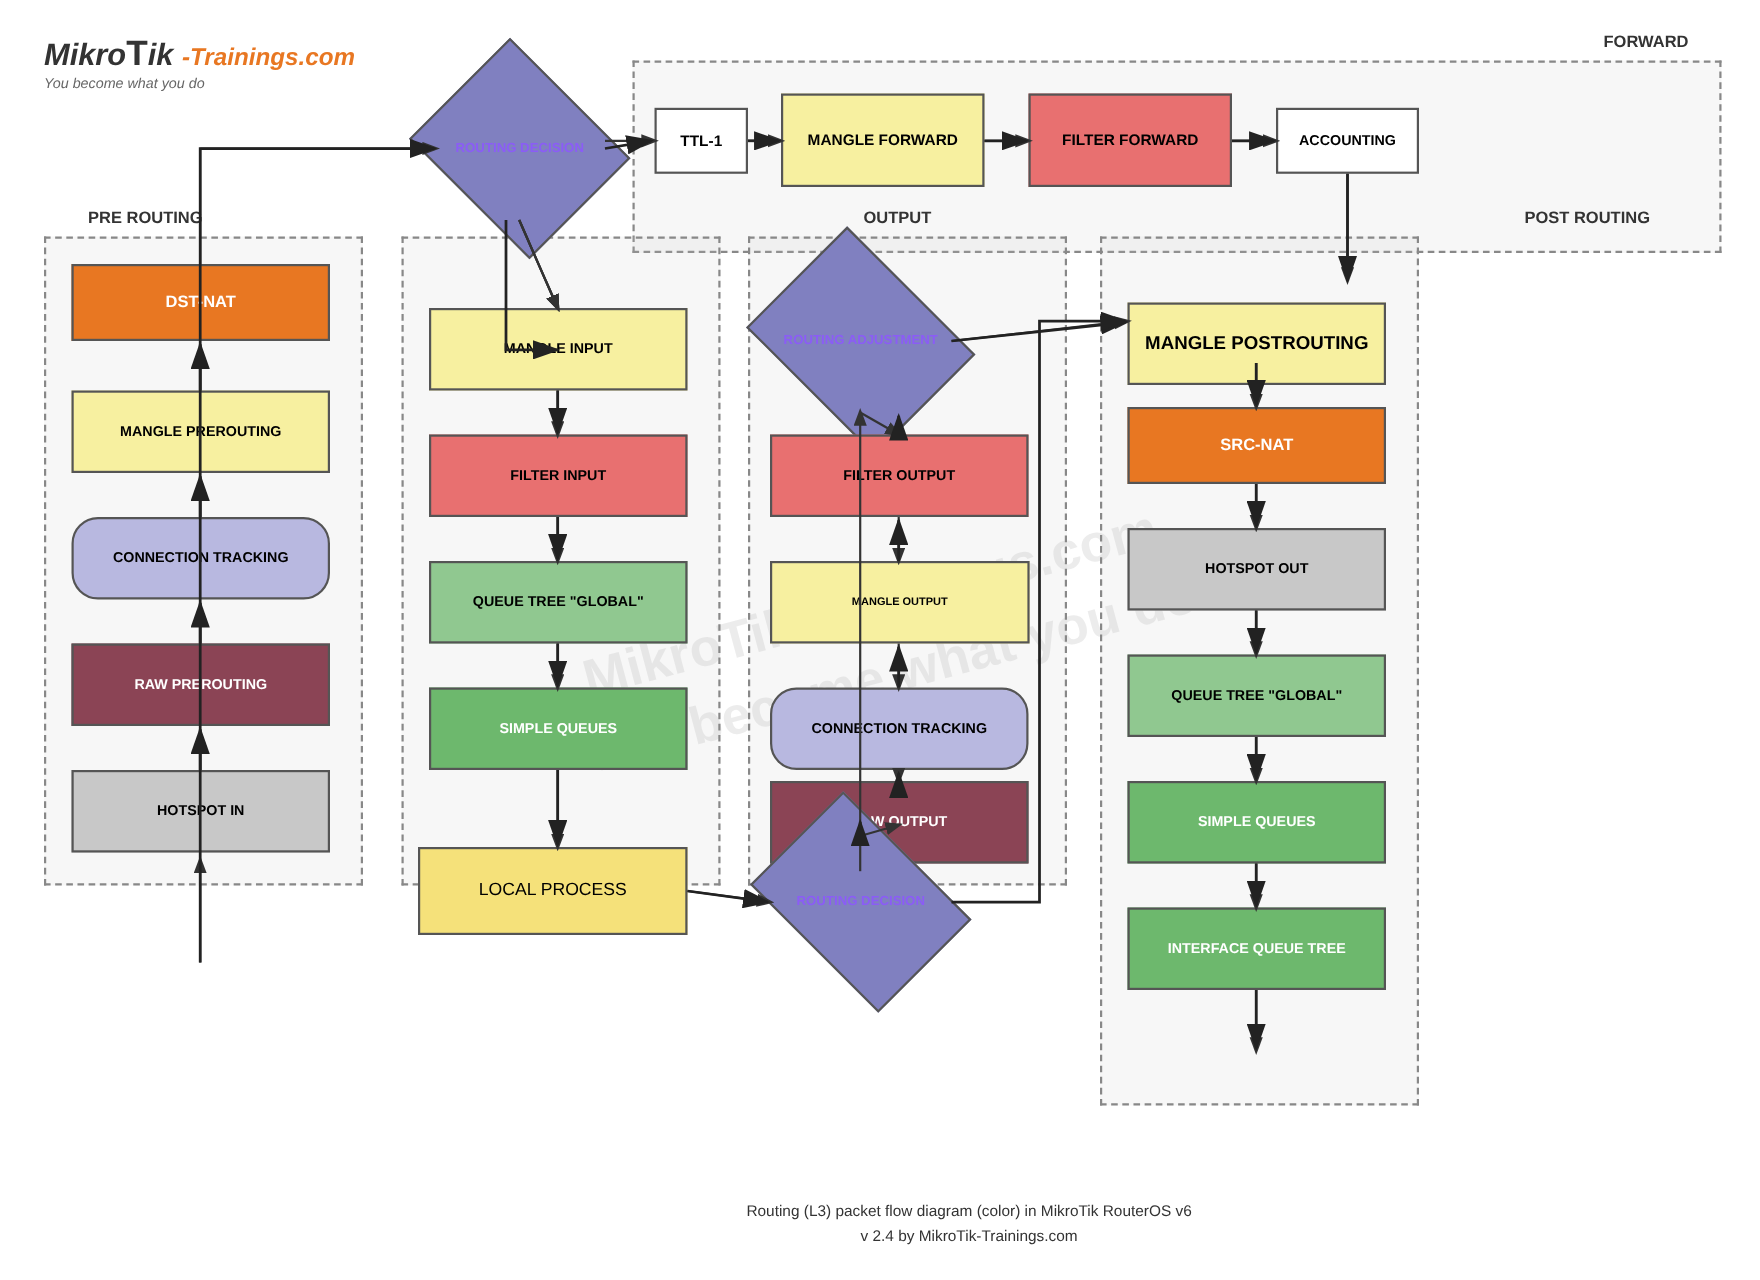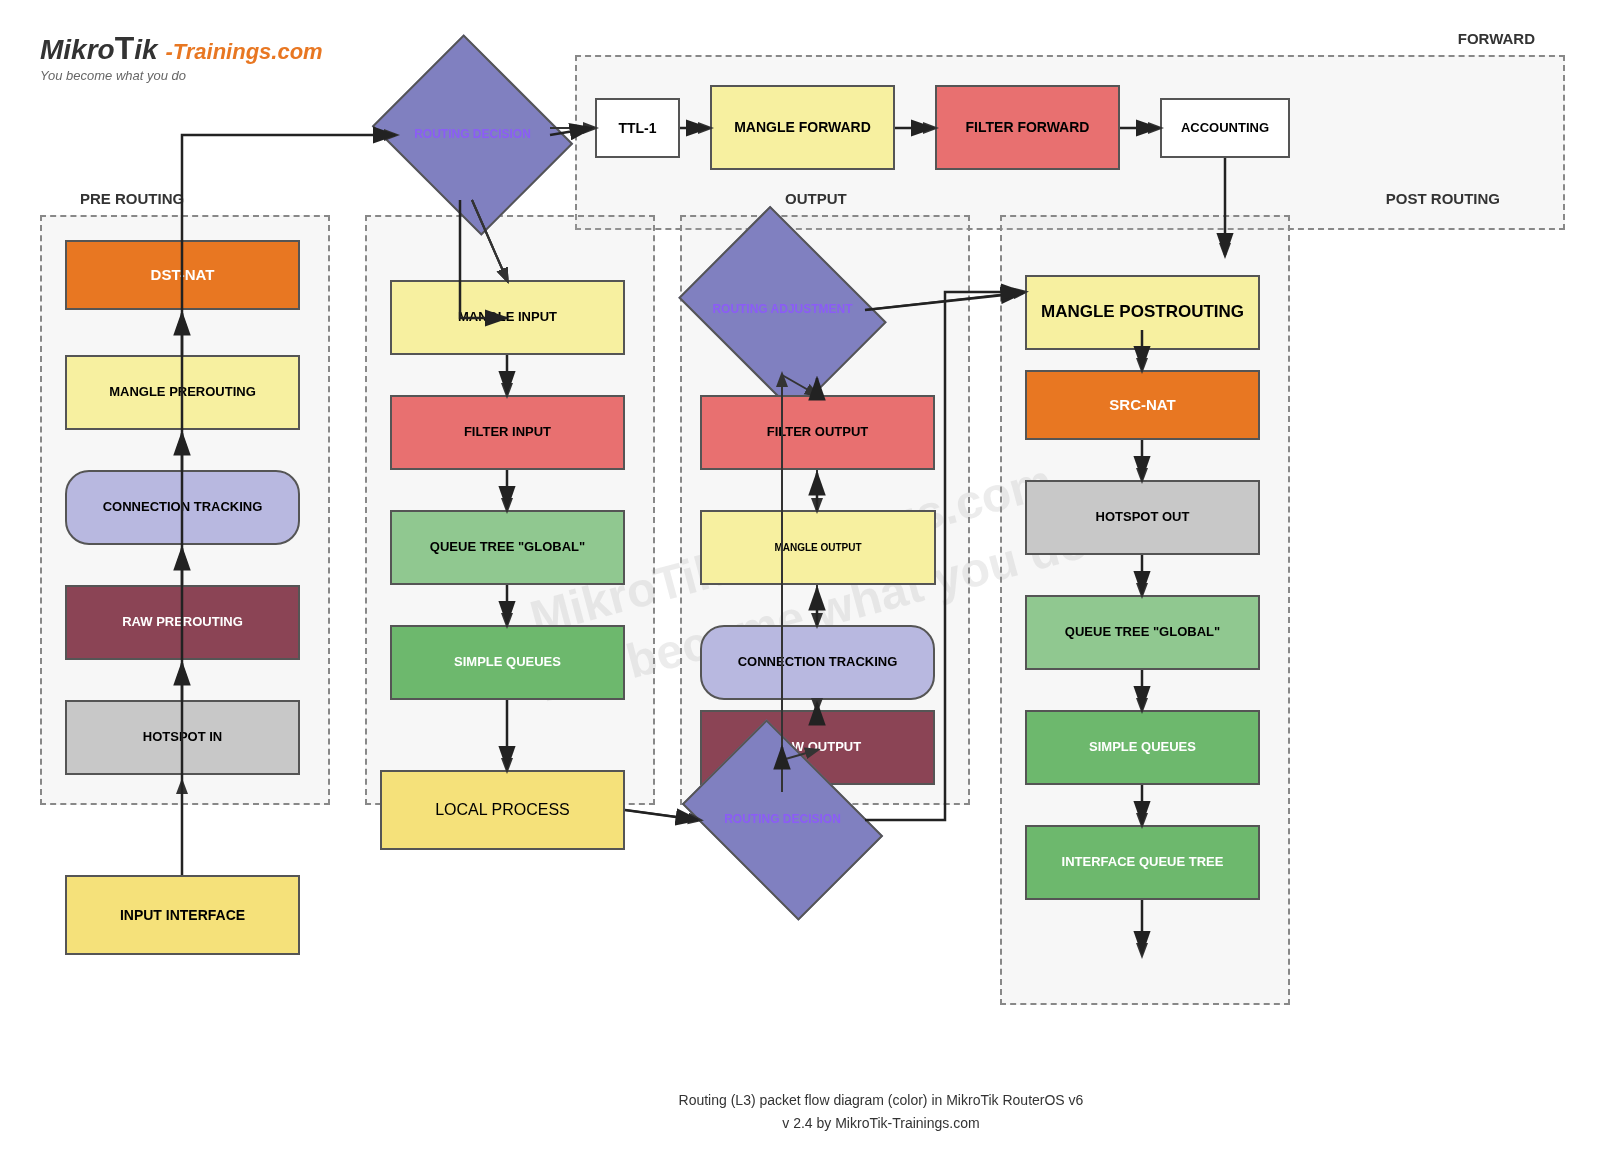--- a/index.html
+++ b/index.html
@@ -196,22 +196,20 @@
 
   <div class="box light-purple" style="left:65px; top:470px; width:235px; height:75px; font-size:13px;">CONNECTION
 TRACKING</div>
 
   <div class="box dark-red" style="left:65px; top:585px; width:235px; height:75px; font-size:13px;">RAW
 PREROUTING</div>
 
   <div class="box gray" style="left:65px; top:700px; width:235px; height:75px; font-size:13px;">HOTSPOT
 IN</div>
 
-  <div class="box yellow" style="left:65px; top:875px; width:235px; height:80px; font-size:14px; font-weight:bold;">INPUT
-INTERFACE</div>
 
   <div class="box light-yellow" style="left:390px; top:280px; width:235px; height:75px; font-size:13px;">MANGLE
 INPUT</div>
 
   <div class="box red-pink" style="left:390px; top:395px; width:235px; height:75px; font-size:13px;">FILTER
 INPUT</div>
 
   <div class="box light-green" style="left:390px; top:510px; width:235px; height:75px; font-size:13px;">QUEUE TREE
 "GLOBAL"</div>
 

